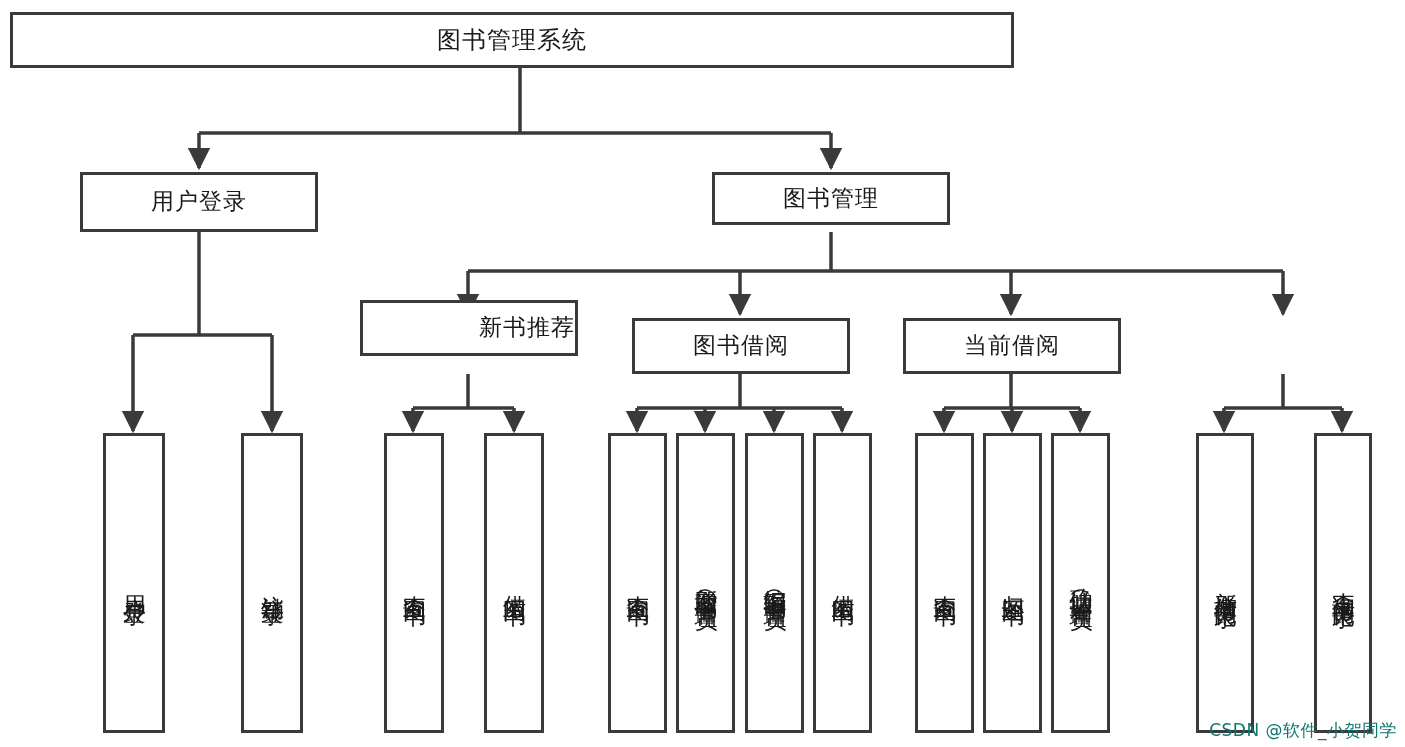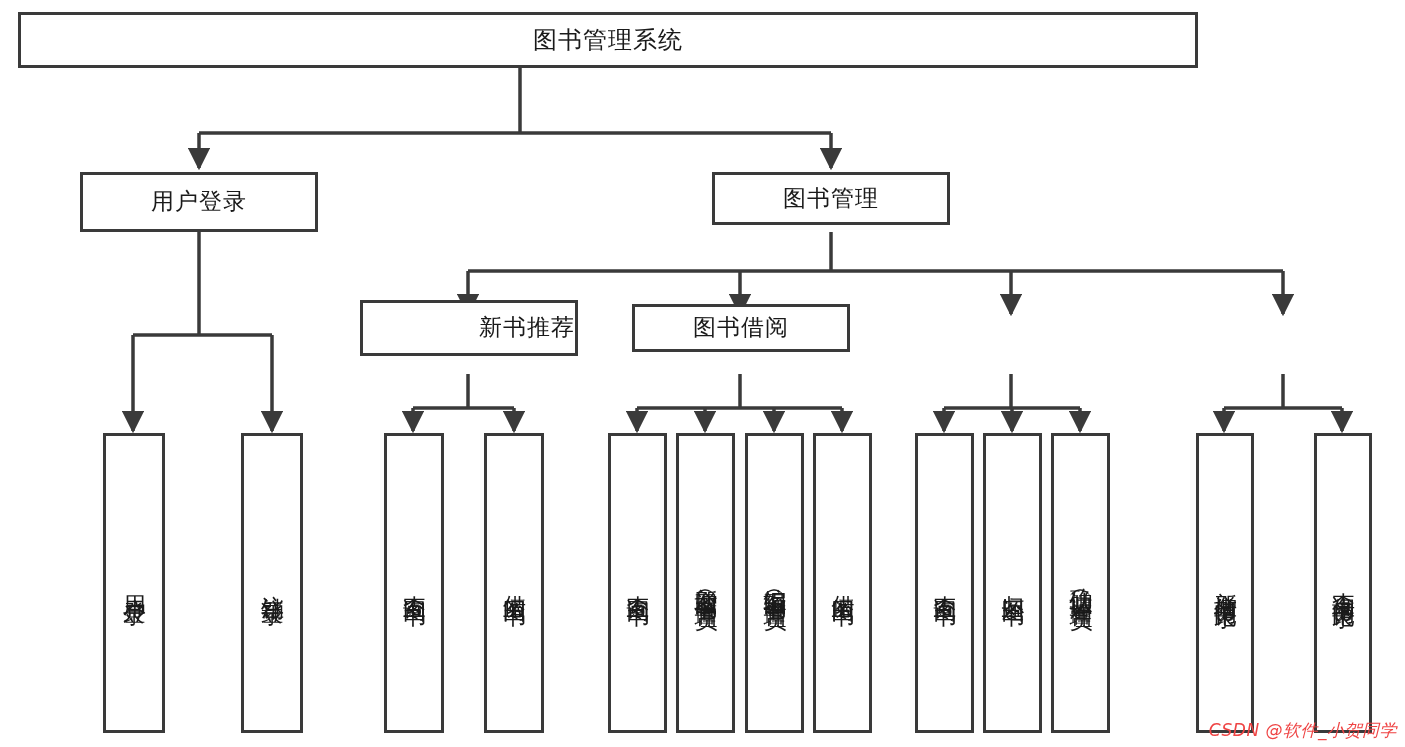--- a/index.html
+++ b/index.html
@@ -59,25 +59,24 @@
     writing-mode: vertical-rl;
     text-orientation: upright;
     display: block;
     max-height: 100%;
   }
   #watermark {
     position: absolute;
     right: 8px;
     bottom: 5px;
     font-size: 17px;
-    color: #ef4444;
+    color: #0f766e;
     letter-spacing: 0.5px;
     white-space: nowrap;
     user-select: none;
-    font-style: italic;
   }
 </style>
 </head>
 <body>
 
 <div id="diagram-root">
 
   <svg id="edge-layer" width="1405" height="747" viewBox="0 0 1405 747">
     <defs>
       <marker id="arrow" viewBox="0 0 10 10" refX="9" refY="5" markerWidth="6.5" markerHeight="6.5" orient="auto-start-reverse">
@@ -121,36 +120,39 @@
       <path d="M 1012 408 L 1012 431" marker-end="url(#arrow)"></path>
       <path d="M 1080 408 L 1080 431" marker-end="url(#arrow)"></path>
 
       <path d="M 1283 374 L 1283 408"></path>
       <path d="M 1224 408 L 1342 408"></path>
       <path d="M 1224 408 L 1224 431" marker-end="url(#arrow)"></path>
       <path d="M 1342 408 L 1342 431" marker-end="url(#arrow)"></path>
     </g>
   </svg>
 
-  <div class="node node-h root" style="left:18px; top:12px; width:1180px; height:56px;">
+  <div class="node node-h root" style="left:10px; top:12px; width:1004px; height:56px;">
     <span>图书管理系统</span>
   </div>
 
   <div class="node node-h" style="left:80px; top:172px; width:238px; height:60px;">
     <span>用户登录</span>
   </div>
   <div class="node node-h" style="left:712px; top:172px; width:238px; height:53px;">
     <span>图书管理</span>
   </div>
 
   <div class="node node-h" style="left:360px; top:300px; width:218px; height:56px;justify-content:flex-end;">
     <span>新书推荐</span>
   </div>
-  <div class="node node-h" style="left:632px; top:304px; width:218px; height:48px;">
+  <div class="node node-h" style="left:632px; top:318px; width:218px; height:56px;">
     <span>图书借阅</span>
+  </div>
+  <div class="node node-h" style="left:903px; top:318px; width:218px; height:56px;">
+    <span>当前借阅</span>
   </div>
 
   <div class="node node-v" style="left:103px; top:433px; width:62px; height:300px;">
     <span class="vtext">用户登录</span>
   </div>
   <div class="node node-v" style="left:241px; top:433px; width:62px; height:300px;">
     <span class="vtext">注销登录</span>
   </div>
 
   <div class="node node-v" style="left:384px; top:433px; width:60px; height:300px;">

